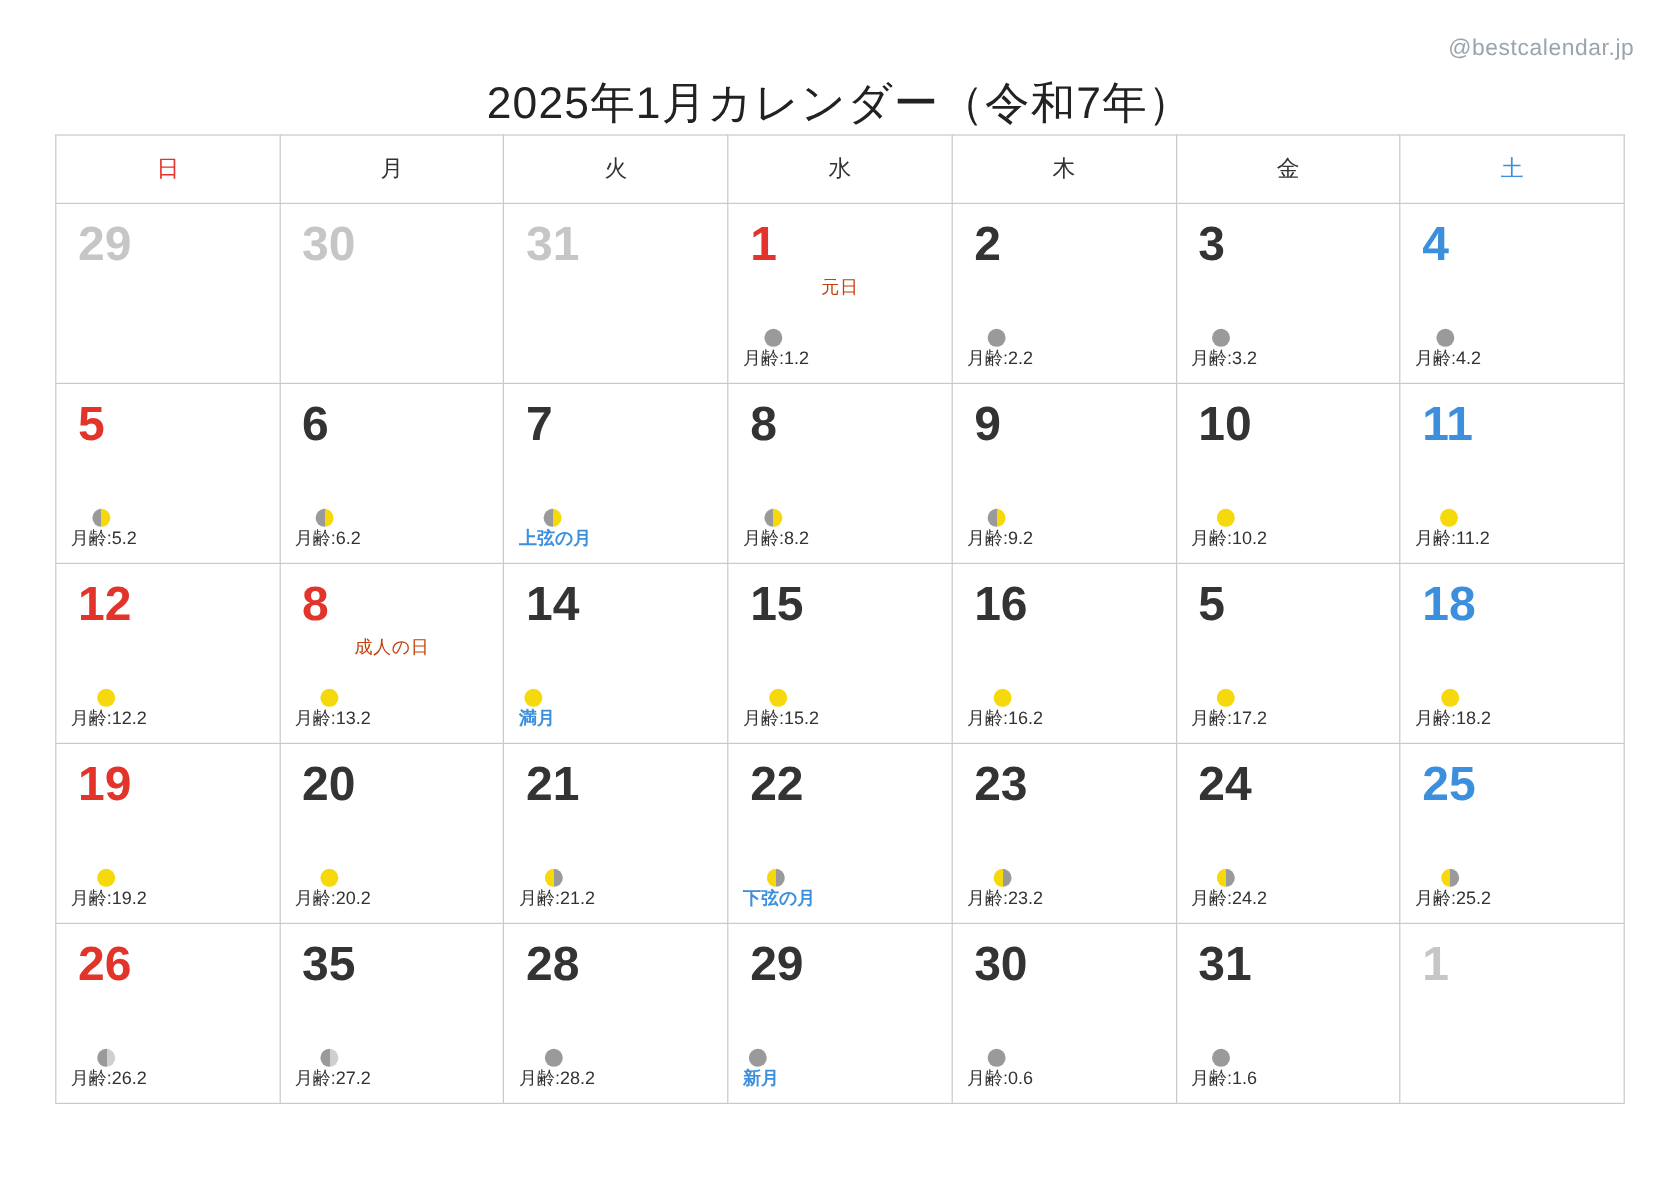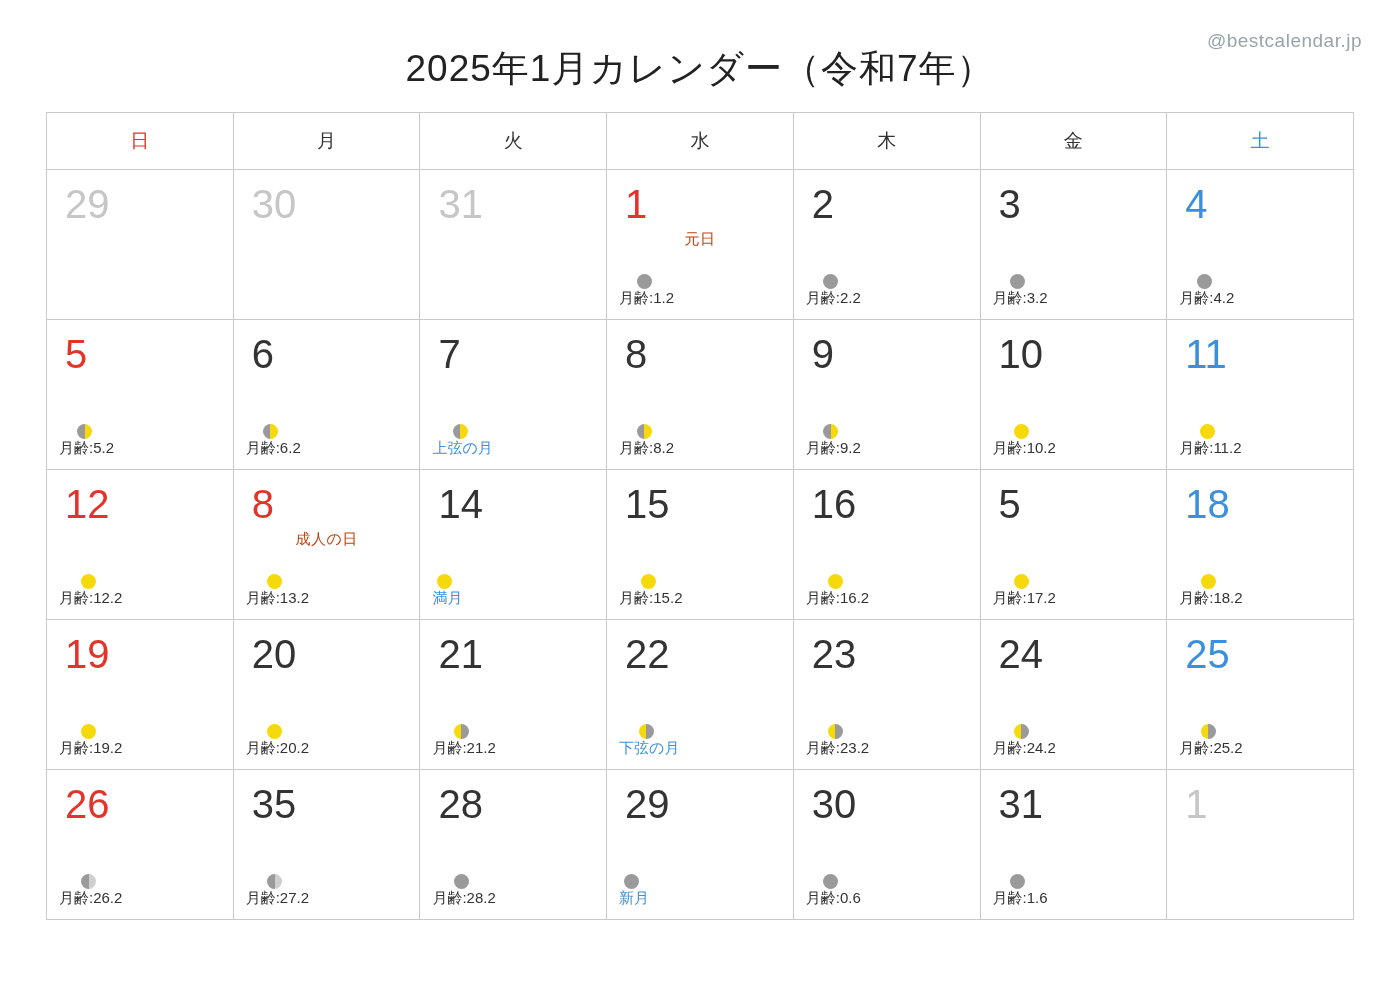--- a/index.html
+++ b/index.html
@@ -21,21 +21,21 @@
     right: 38px;
     font-size: 19px;
     color: #9aa4ad;
     letter-spacing: 0.5px;
   }
   .title {
     text-align: center;
     font-size: 37px;
     color: #222222;
     font-weight: normal;
-    margin: 0;
+    margin: 17px;
     padding-top: 44px;
     letter-spacing: 1px;
   }
   .calendar {
     position: absolute;
     left: 46px;
     top: 112px;
     width: 1308px;
     border: 1px solid #c9c9c9;
     border-collapse: collapse;
@@ -59,21 +59,21 @@
   .cell {
     position: relative;
     height: 150px;
     box-sizing: border-box;
   }
   .daynum {
     font-size: 40px;
     line-height: 1;
     padding: 14px 0 0 18px;
     color: #333333;
-    font-weight: normal;
+    font-weight: bold;
   }
   .daynum.sun { color: #e2342a; }
   .daynum.sat { color: #3c8fdc; }
   .daynum.hol { color: #e2342a; }
   .daynum.out { color: #c6c6c6; }
   .holiday-label {
     font-size: 15px;
     color: #c2410c;
     text-align: center;
     padding-top: 6px;
@@ -83,21 +83,21 @@
     position: absolute;
     left: 12px;
     bottom: 11px;
     display: flex;
     align-items: center;
     font-size: 15px;
     color: #333333;
     white-space: nowrap;
     flex-direction: column;
   }
-  .moon-row.blue-label .moon-text { color: #3c8fdc; }
+  .moon-row.blue-label .moon-text { color: #3c8fdc; font-weight: bold; }
   .moon-icon {
     width: 15px;
     height: 15px;
     border-radius: 50%;
     margin-right: 5px;
     flex: 0 0 auto;
     display: inline-block;
   }
   .m-new { background: #9a9a9a; }
   .m-wax-cres { background: linear-gradient(to right, #9a9a9a 50%, #f5d90a 50%); }

